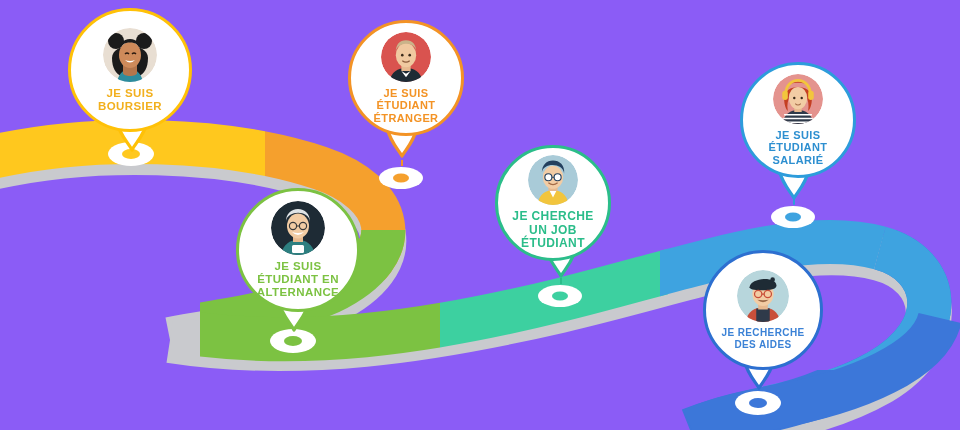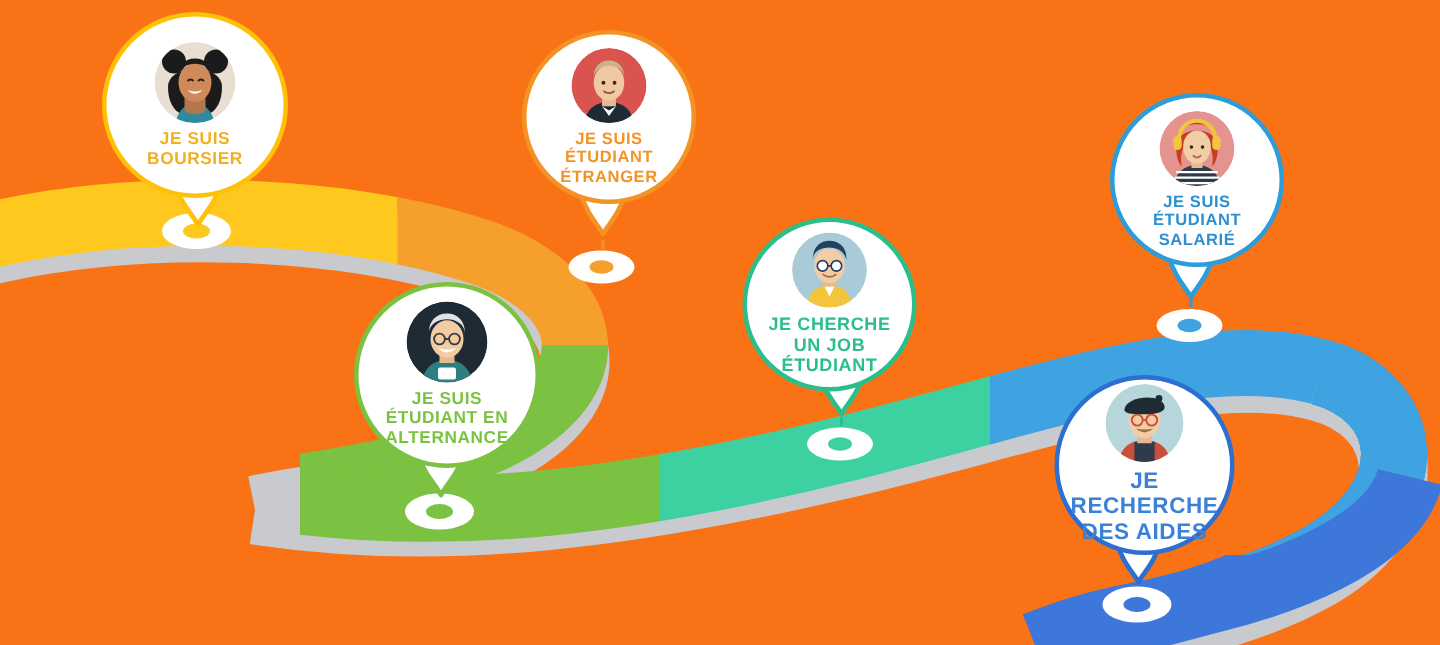--- a/index.html
+++ b/index.html
@@ -1,17 +1,17 @@
 <!DOCTYPE html>
 <html><head>
 <meta charset="utf-8">
 <style>
   html,body{margin:0;padding:0;background:#ffffff;}
   body{width:960px;height:430px;overflow:hidden;font-family:"Liberation Sans",sans-serif;}
-  #stage{position:relative;width:960px;height:430px;background:#f97316;}
+  #stage{position:relative;width:960px;height:430px;background:#8b5cf6;}
   #road{position:absolute;left:0;top:0;width:960px;height:430px;}
   .pin{position:absolute;width:0;height:0;}
   .bubble{
     position:absolute;box-sizing:border-box;background:#fff;border-radius:50%;
     display:flex;flex-direction:column;align-items:center;justify-content:flex-start;
   }
   .bubble-inner{display:flex;flex-direction:column;align-items:center;justify-content:center;height:100%;width:100%;}
   .av{border-radius:50%;overflow:hidden;display:block;}
   .plabel{
     text-align:center;font-weight:bold;letter-spacing:.4px;line-height:1.12;
@@ -247,19 +247,19 @@
           <path d="M20,40 h14 v14 h-14 Z" fill="#2F3A4A"></path>
           <path d="M22,34 h10 v7 h-10 Z" fill="#E7B98F"></path>
           <ellipse cx="27" cy="25" rx="11" ry="12.5" fill="#F2CCA4"></ellipse>
           <path d="M13,18 C14,8 40,6 41,16 C41,20 34,21 27,21 C20,21 14,21 13,18Z" fill="#1E2B35"></path>
           <circle cx="37" cy="10" r="2.4" fill="#1E2B35"></circle>
           <circle cx="22" cy="25" r="3.8" fill="none" stroke="#C94F3A" stroke-width="1.3"></circle>
           <circle cx="32" cy="25" r="3.8" fill="none" stroke="#C94F3A" stroke-width="1.3"></circle>
           <path d="M25.8,25 h2.4" stroke="#C94F3A" stroke-width="1.3"></path>
           <path d="M21,31 q6,1 12,0 q-6,5 -12,0Z" fill="#9a6a48"></path>
         </svg>
-        <div class="plabel" style="color:#3B82D6;font-size:15px;">Je recherche
+        <div class="plabel" style="color:#3B82D6;font-size:10px;">Je recherche
 des aides</div>
       </div>
     </div>
   </div>
 
 </div>
 
 </body></html>

